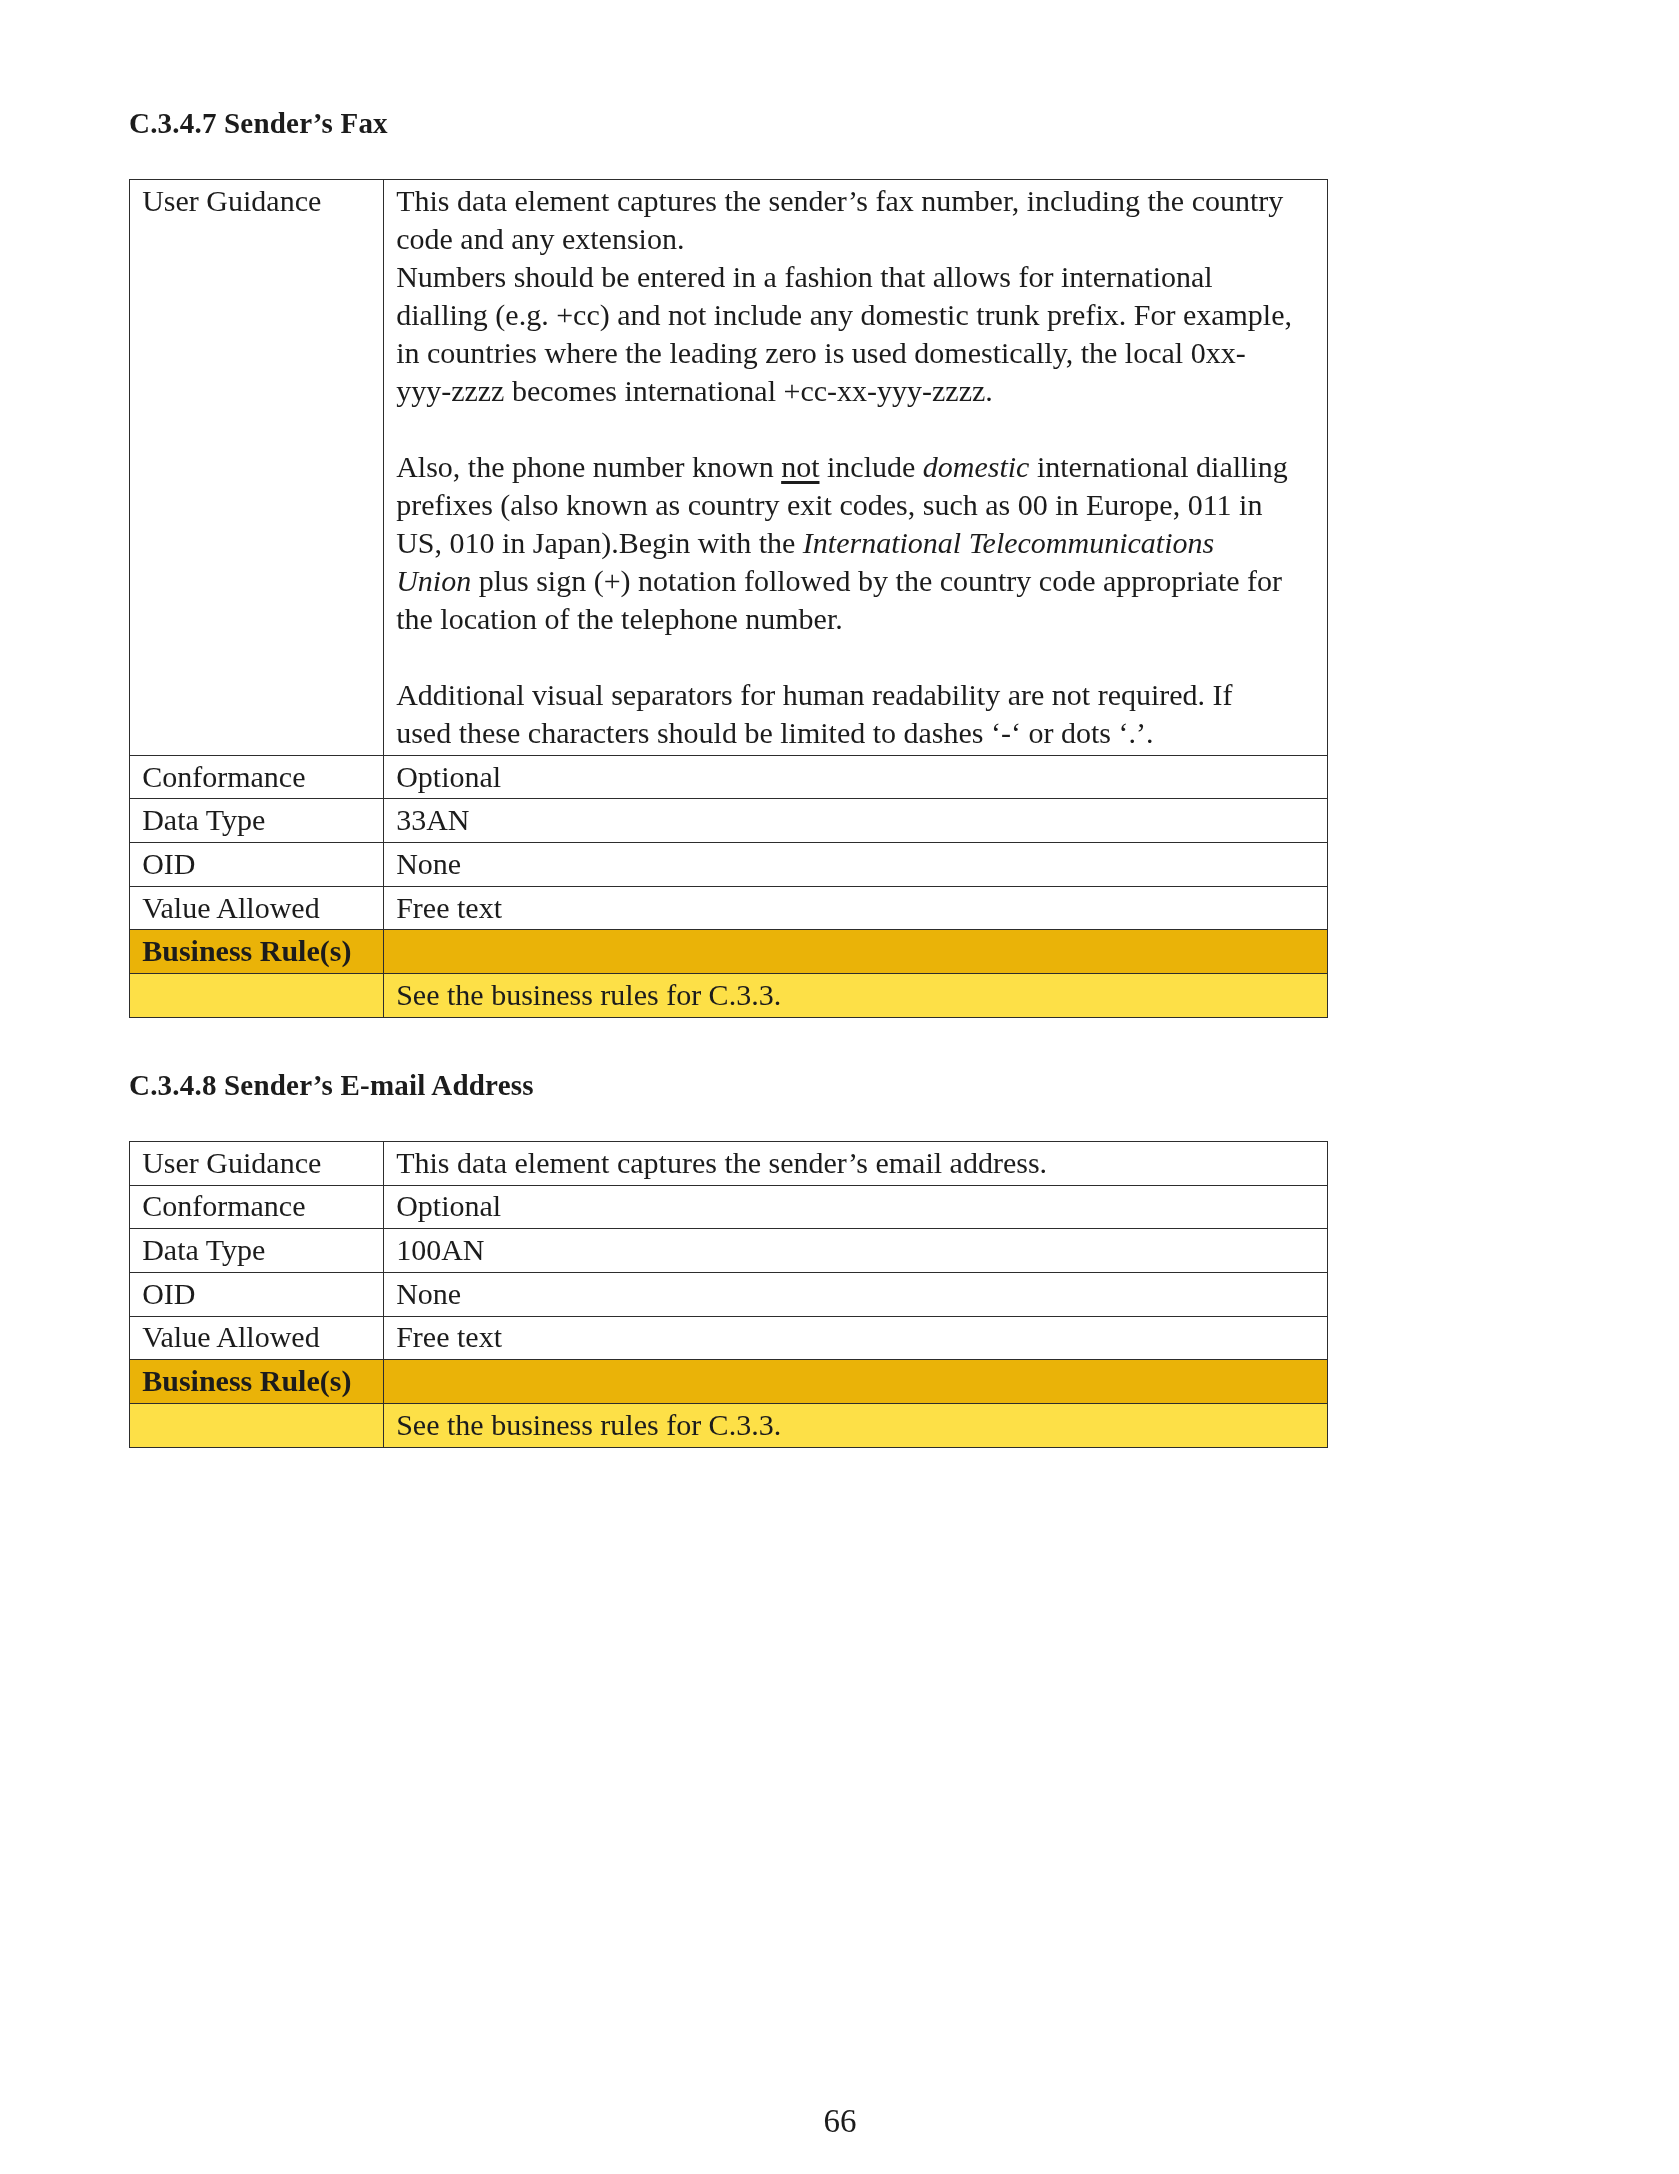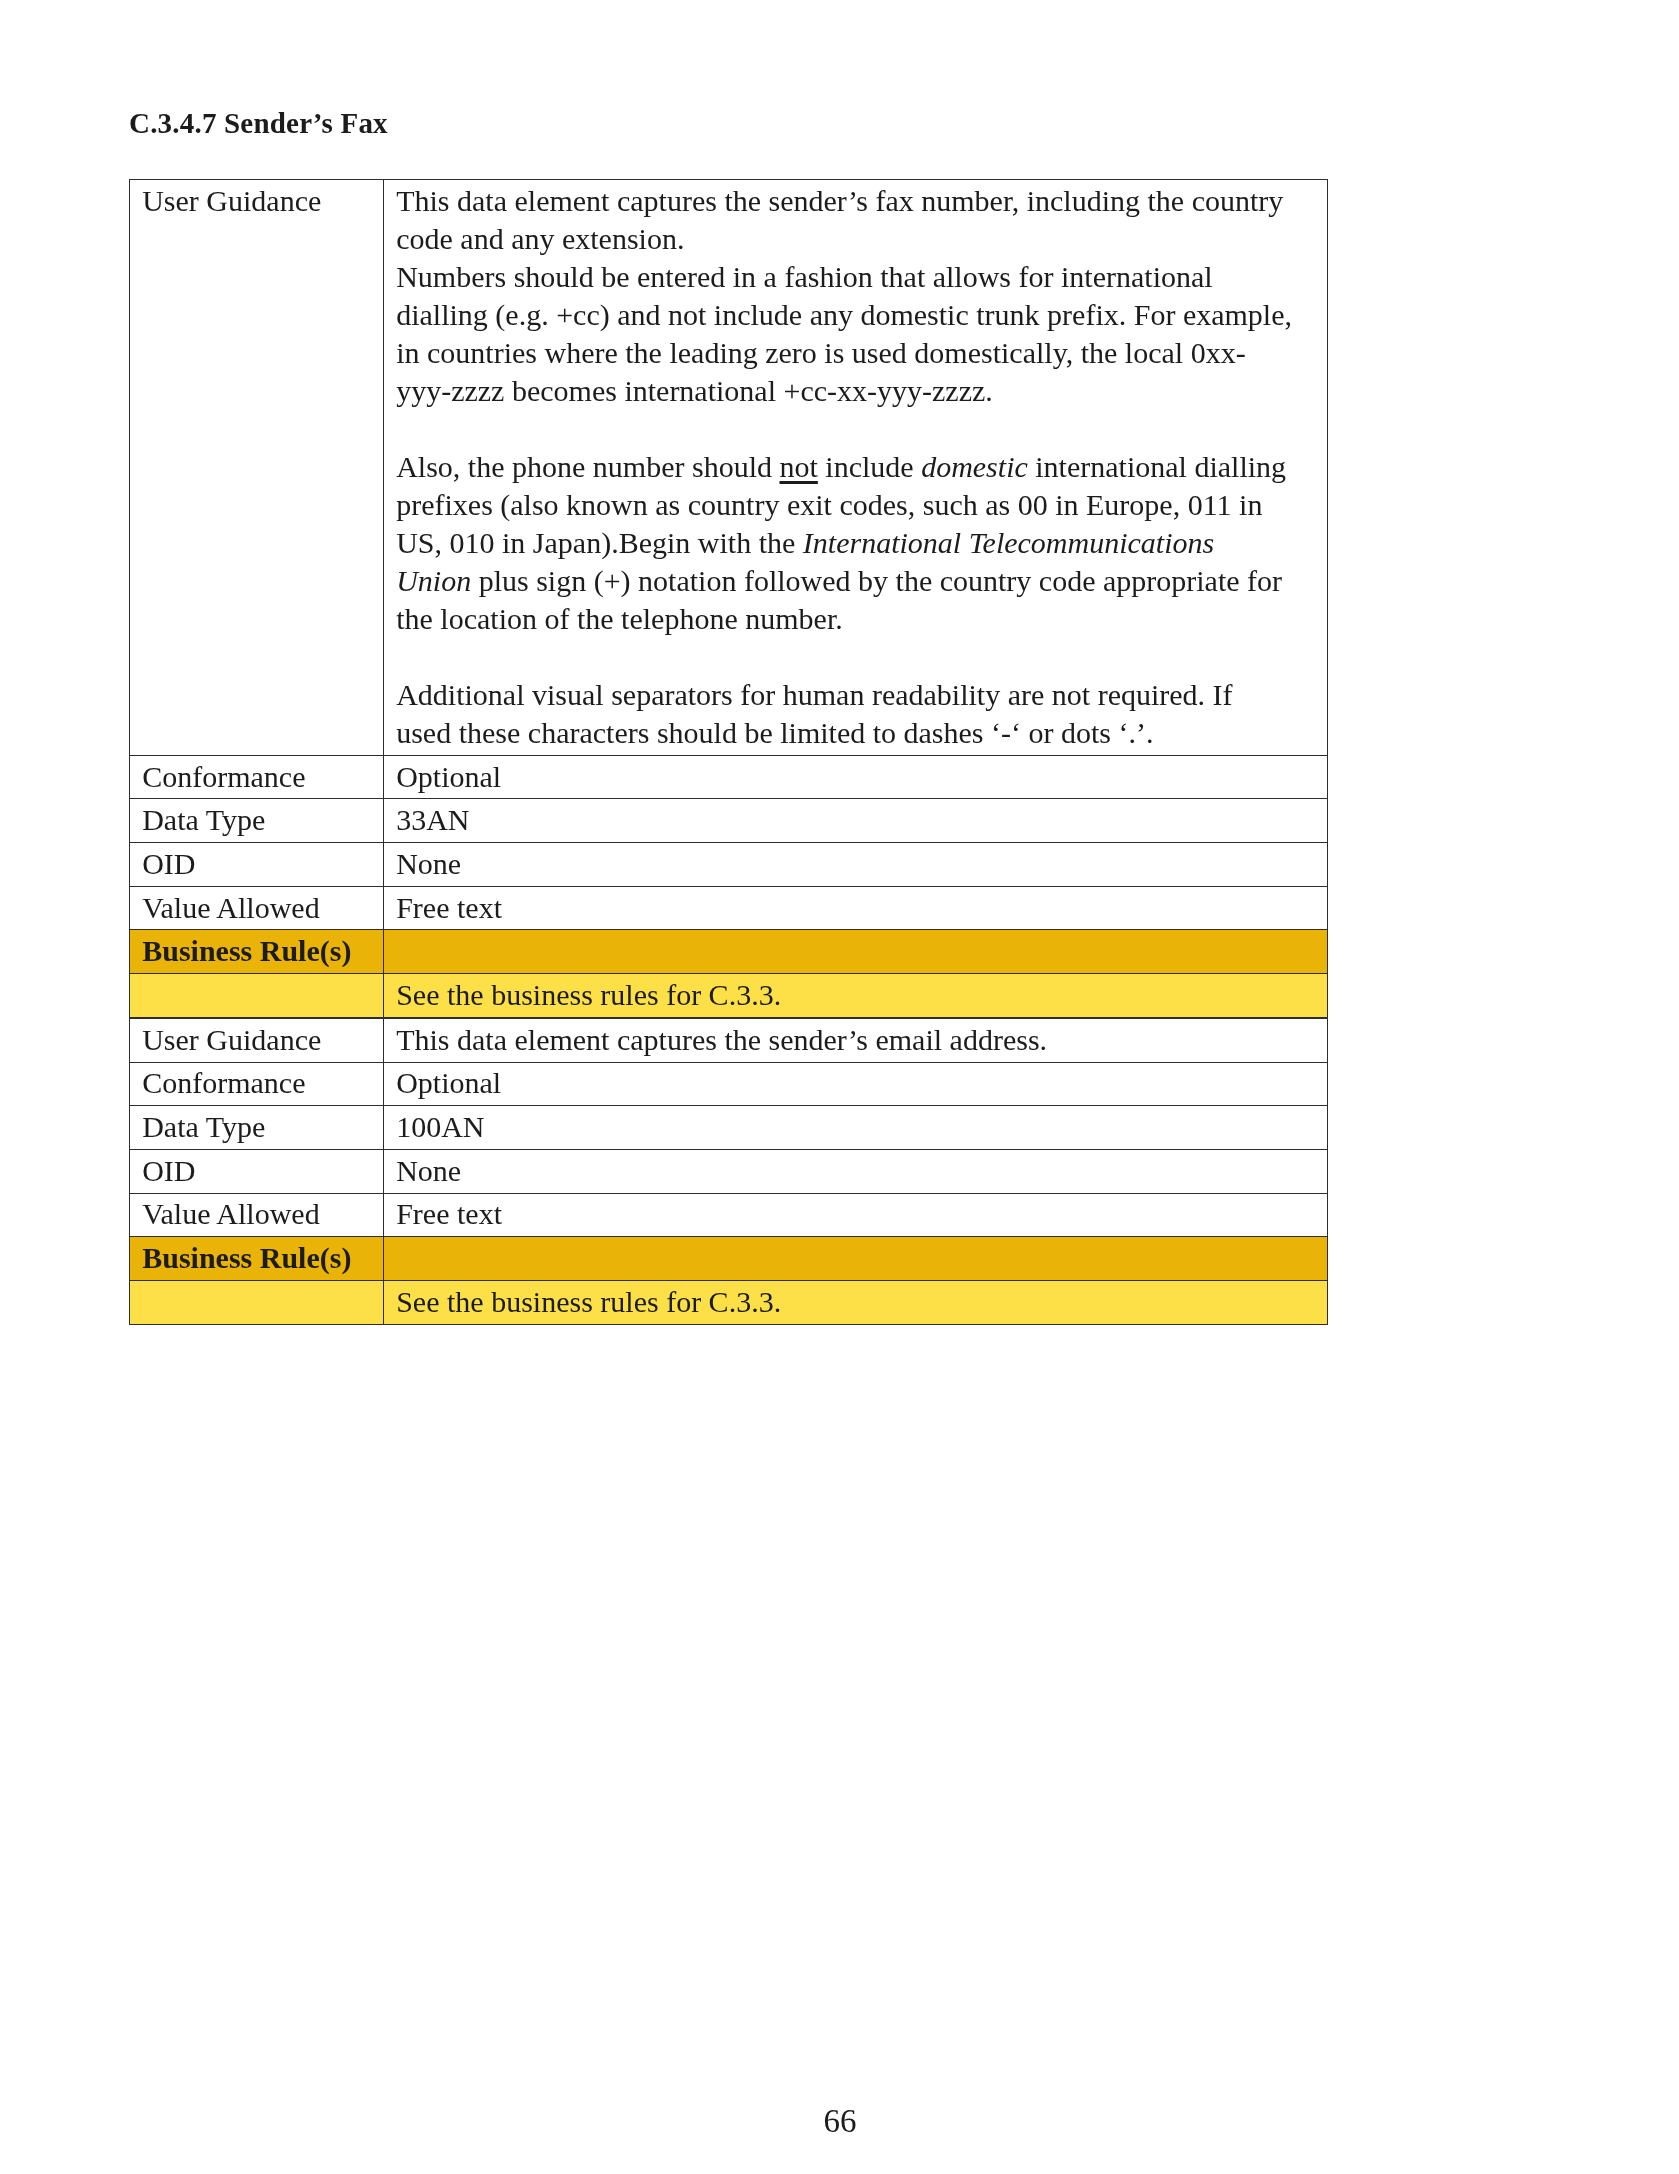--- a/index.html
+++ b/index.html
@@ -84,21 +84,21 @@
         <col style="width:944px">
       </colgroup>
       <tbody>
         <tr>
           <td class="label-cell">User Guidance</td>
           <td class="value-cell rich"><div class="para"><span>This data element captures the sender’s fax number, including the country
 code and any extension.
 Numbers should be entered in a fashion that allows for international
 dialling (e.g. +cc) and not include any domestic trunk prefix. For example,
 in countries where the leading zero is used domestically, the local 0xx-
-yyy-zzzz becomes international +cc-xx-yyy-zzzz.</span></div><div class="para"><span>Also, the phone number should </span><u>not</u><span> include </span><i>domestic</i><span> international dialling
+yyy-zzzz becomes international +cc-xx-yyy-zzzz.</span></div><div class="para"><span>Also, the phone number known </span><u>not</u><span> include </span><i>domestic</i><span> international dialling
 prefixes (also known as country exit codes, such as 00 in Europe, 011 in
 US, 010 in Japan).Begin with the </span><i>International Telecommunications
 Union</i><span> plus sign (+) notation followed by the country code appropriate for
 the location of the telephone number.</span></div><div class="para"><span>Additional visual separators for human readability are not required. If
 used these characters should be limited to dashes ‘-‘ or dots ‘.’.</span></div></td>
         </tr>
         <tr>
           <td class="label-cell">Conformance</td>
           <td class="value-cell">Optional</td>
         </tr>
@@ -118,20 +118,21 @@
           <td class="label-cell">Business Rule(s)</td>
           <td class="value-cell"></td>
         </tr>
         <tr class="hl-soft">
           <td class="label-cell"></td>
           <td class="value-cell">See the business rules for C.3.3.</td>
         </tr>
       </tbody>
     </table>
 
+    <div class="heading second">C.3.4.8 Sender’s E-mail Address</div>
 
     <table class="spec">
       <colgroup>
         <col style="width:254px">
         <col style="width:944px">
       </colgroup>
       <tbody>
         <tr>
           <td class="label-cell">User Guidance</td>
           <td class="value-cell">This data element captures the sender’s email address.</td>

